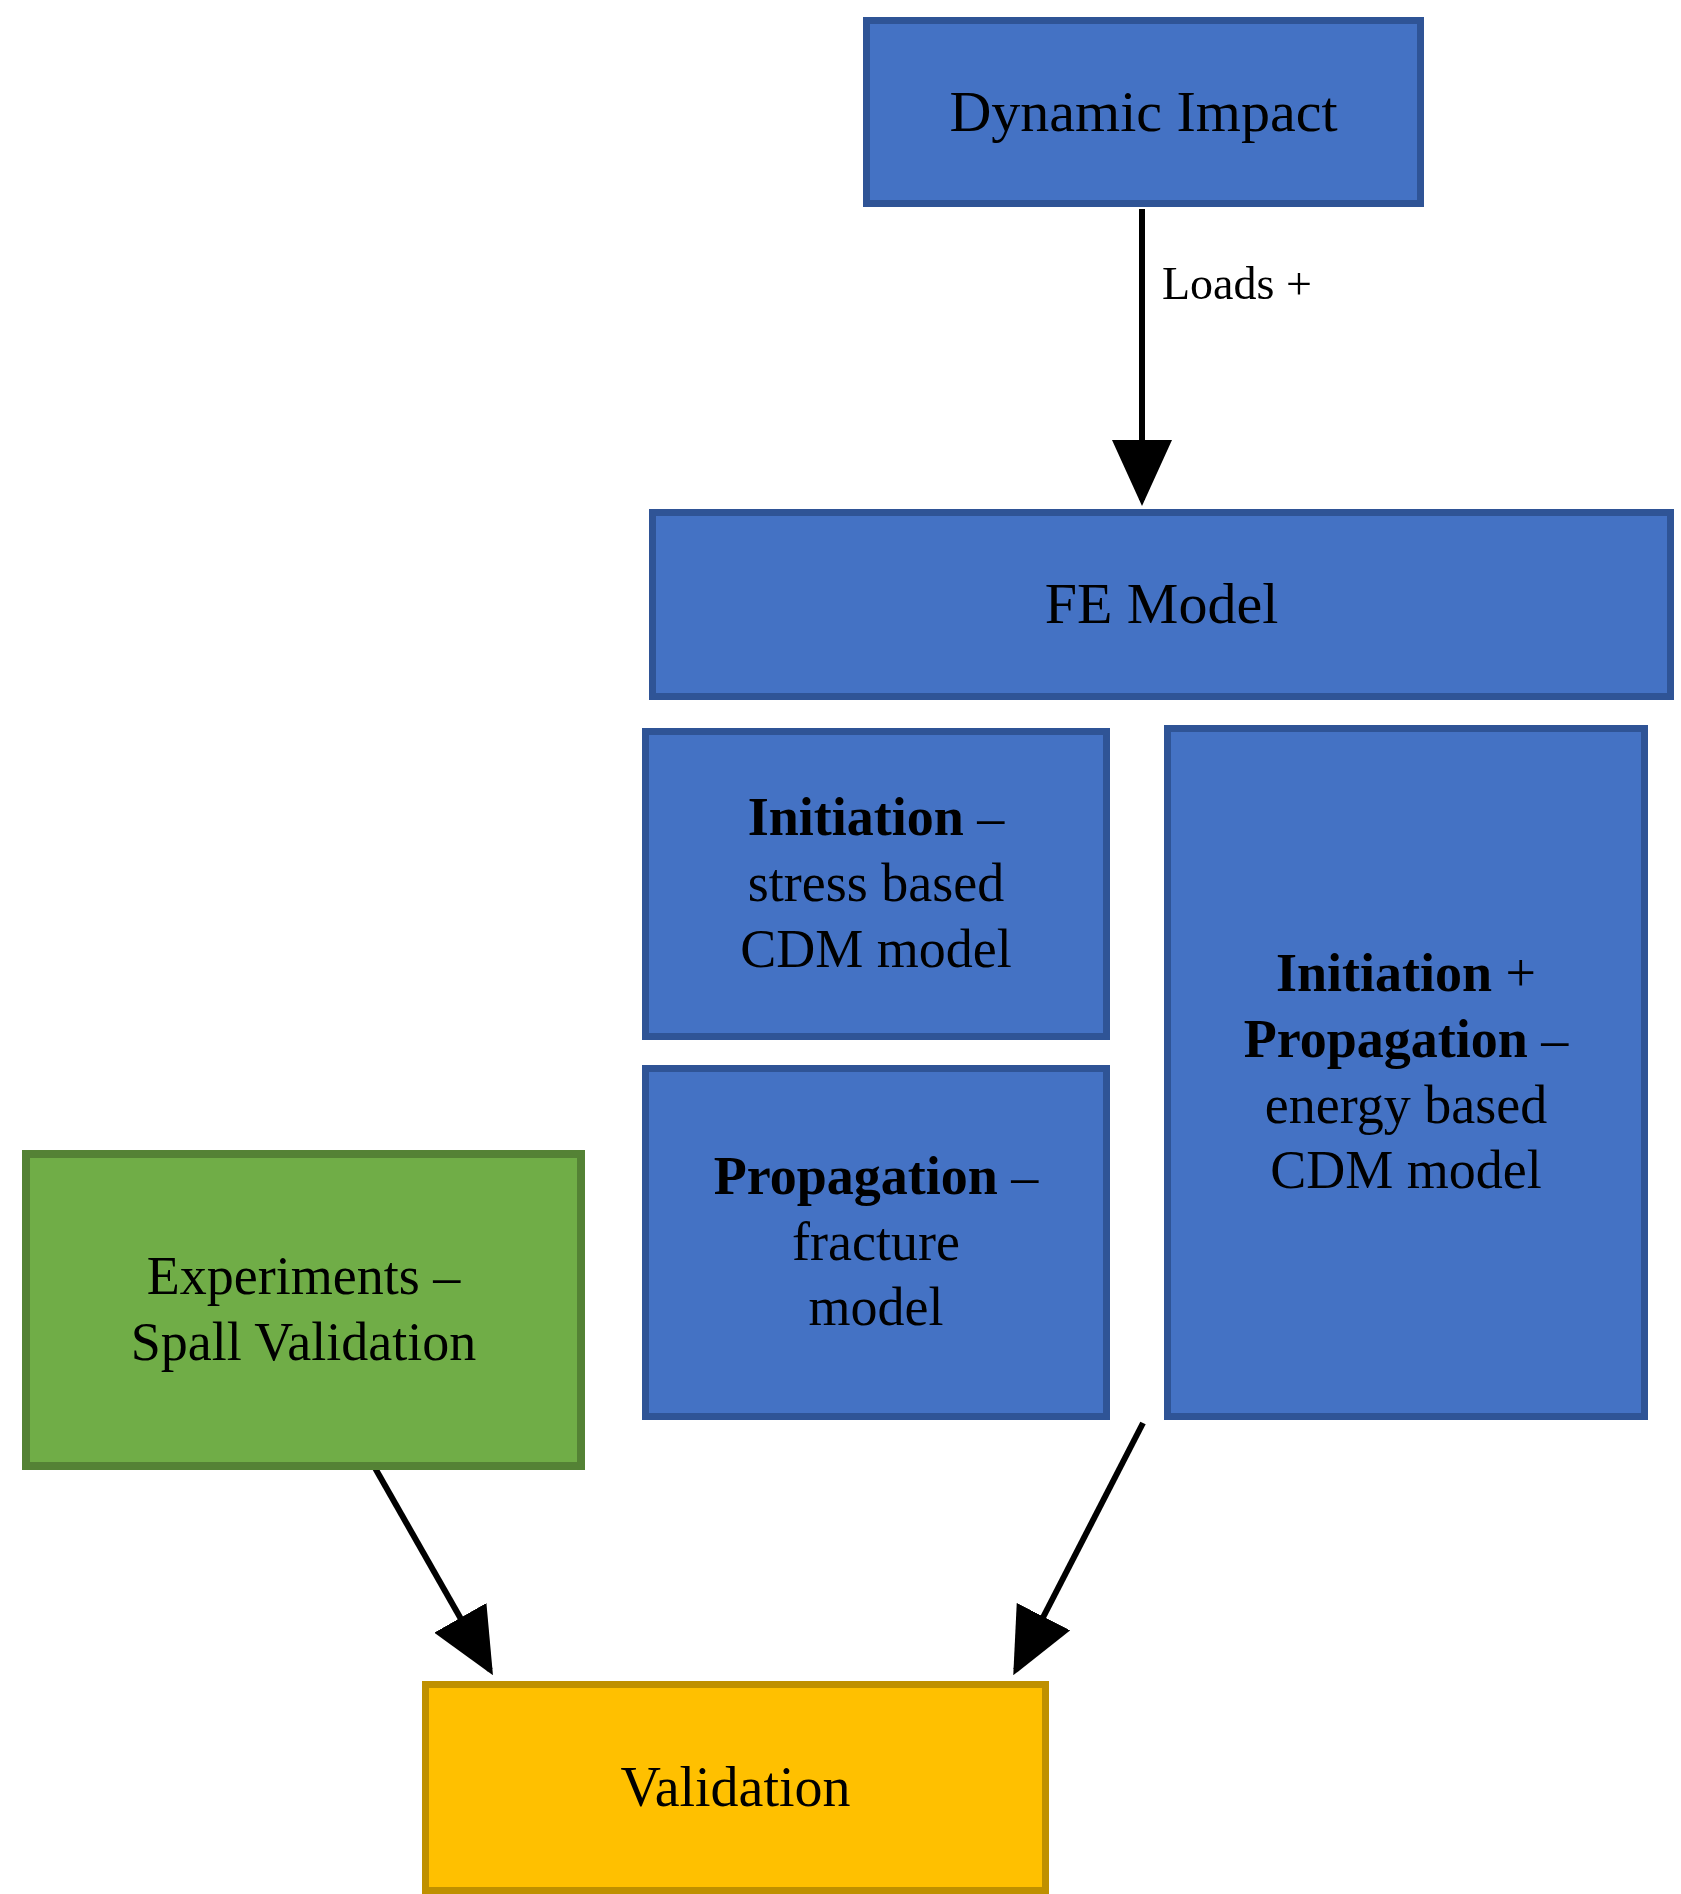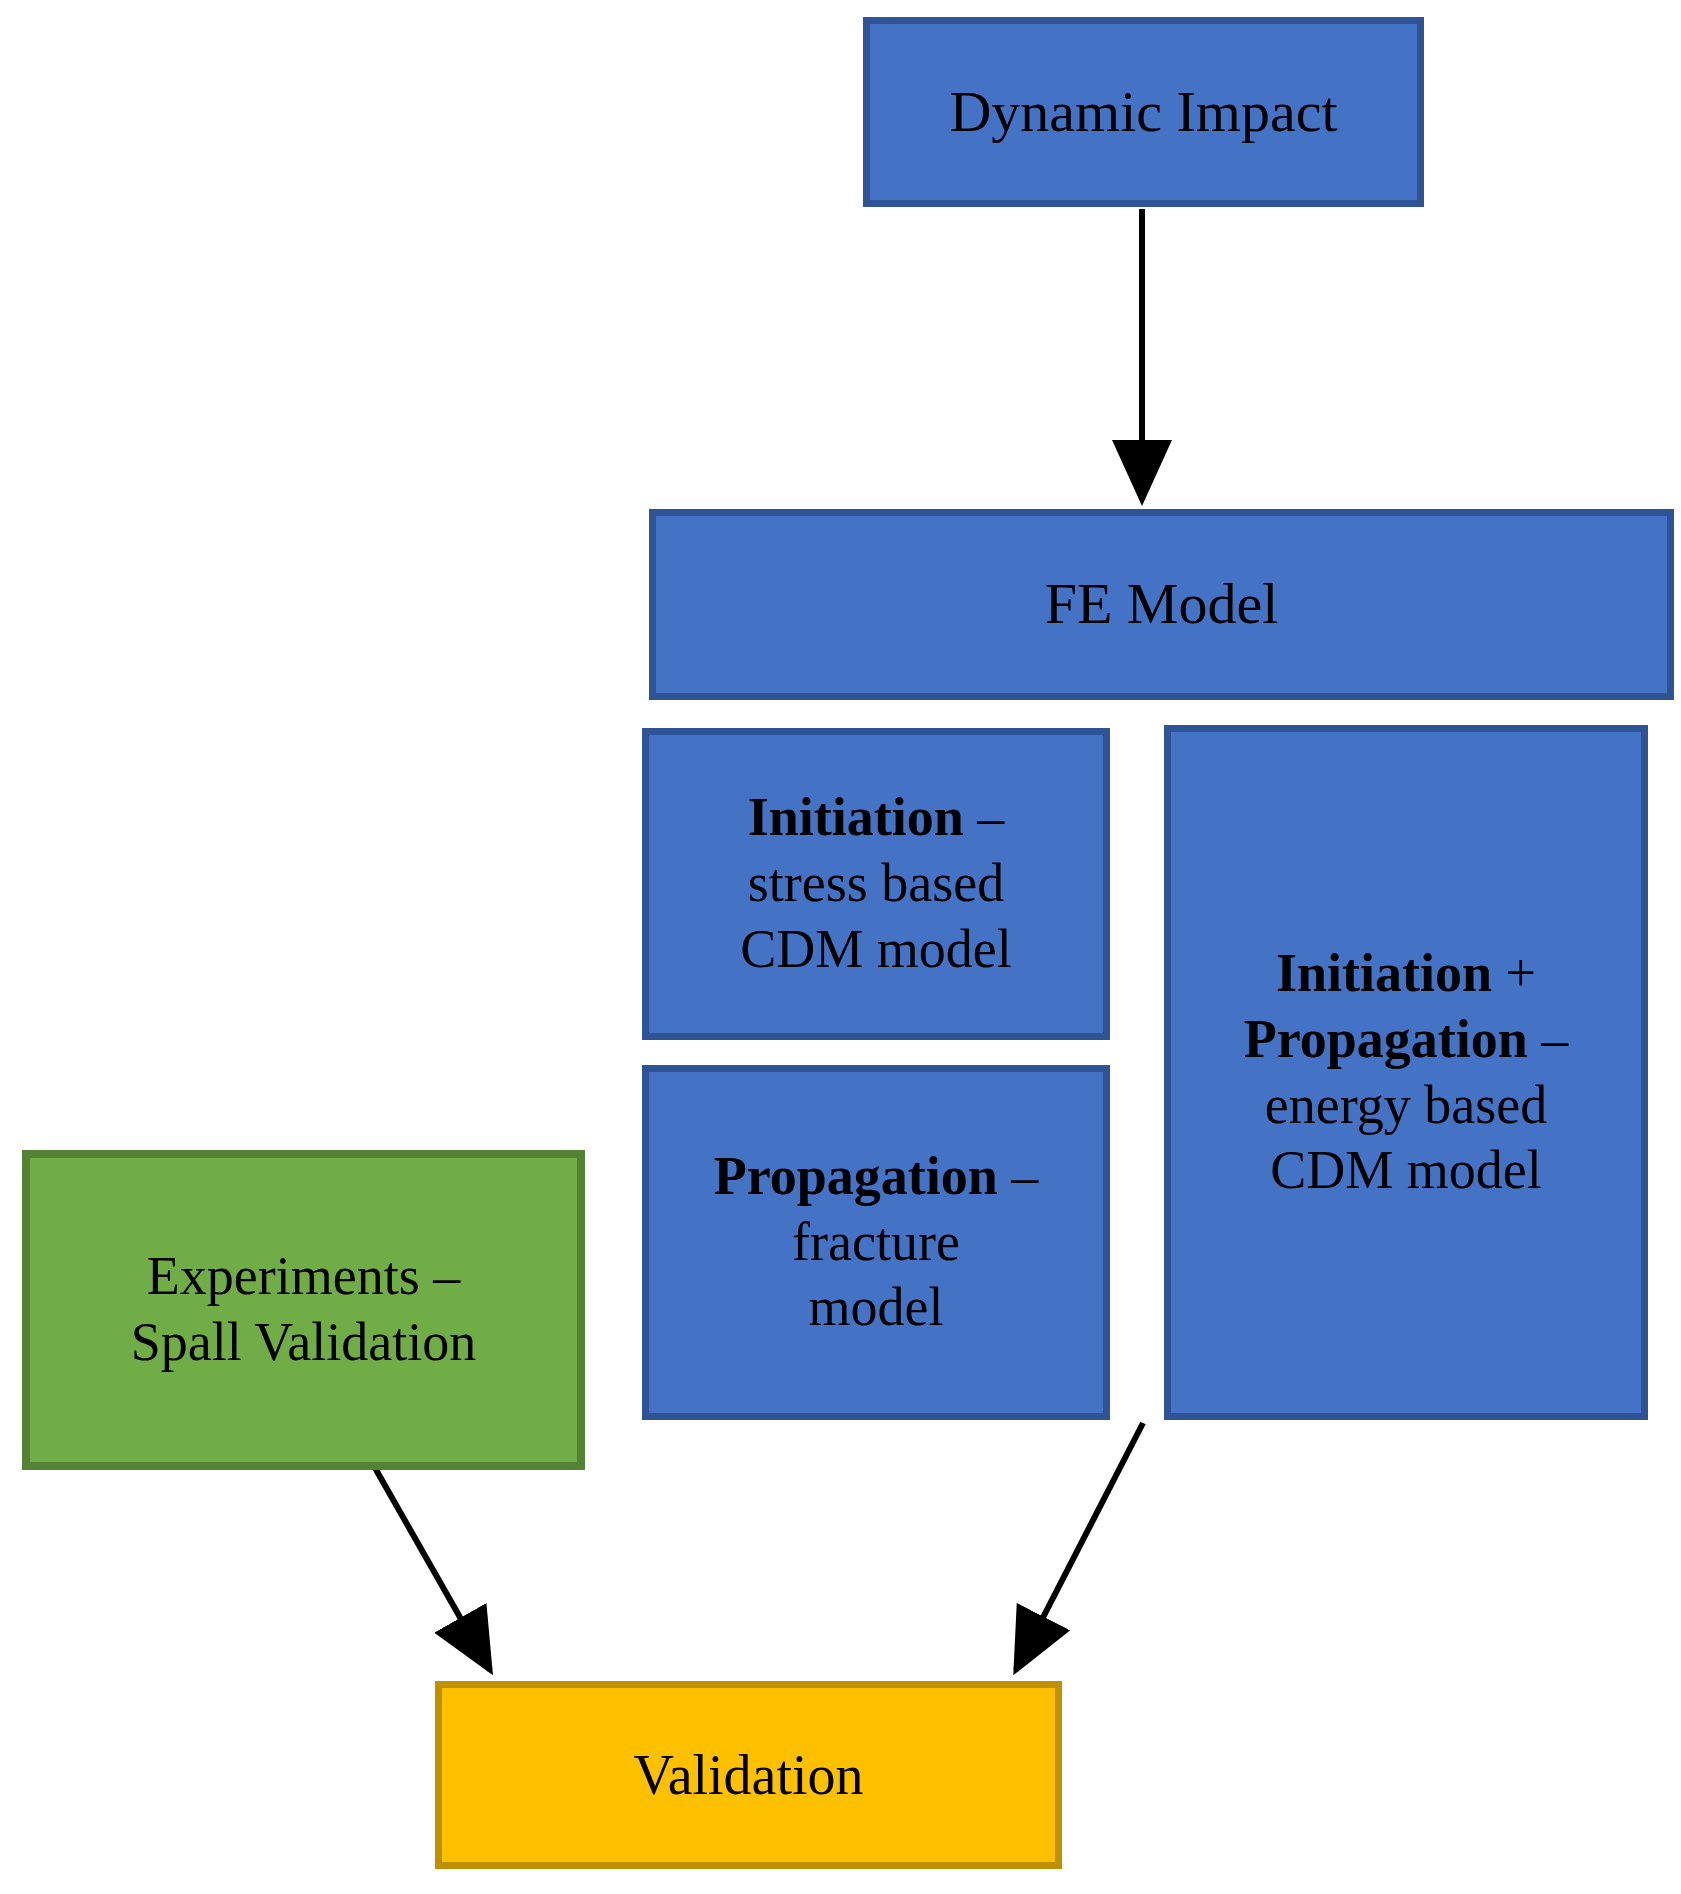--- a/index.html
+++ b/index.html
@@ -39,21 +39,21 @@
     border: 7px solid #BF9000;
   }
   .b { font-weight: bold; }
 
   #dynamic-model   { left: 863px;  top: 17px;   width: 561px;  height: 190px; font-size: 58px; }
   #fe-model        { left: 633px;  top: 509px;  width: 1025px; height: 191px; font-size: 58px; margin-left: 16px; }
   #initiation-box  { left: 642px;  top: 728px;  width: 468px;  height: 312px; font-size: 54px; }
   #propagation-box { left: 642px;  top: 1065px; width: 468px;  height: 355px; font-size: 54px; }
   #init-prop-box   { left: 1164px; top: 725px;  width: 484px;  height: 695px; font-size: 54px; }
   #experiments-box { left: 22px;   top: 1150px; width: 563px;  height: 320px; font-size: 54px; }
-  #validation-box  { left: 435px;  top: 1681px; width: 627px;  height: 188px; font-size: 56px; }
+  #validation-box  { left: 422px;  top: 1681px; width: 627px;  height: 213px; font-size: 56px; }
 
   #edge-label {
     position: absolute;
     left: 1162px;
     top: 252px;
     font-size: 46px;
     line-height: 1.4;
     text-align: left;
     white-space: nowrap;
   }
@@ -84,20 +84,21 @@
     <line x1="1142" y1="209" x2="1142" y2="500" marker-end="url(#ah)" style="stroke: rgb(0, 0, 0);"></line>
     <line x1="350" y1="1424" x2="490" y2="1670" marker-end="url(#ah)" style="stroke: rgb(0, 0, 0);"></line>
     <line x1="1143" y1="1423" x2="1016" y2="1670" marker-end="url(#ah)" style="stroke: rgb(0, 0, 0);"></line>
   </svg>
 
   <div class="node blue" id="dynamic-model" style="background-color: rgb(68, 114, 196);">
     <div>Dynamic Impact</div>
   </div>
 
   <div id="edge-label">
+    <div>Loads +</div>
   </div>
 
   <div class="node blue" id="fe-model" style="background-color: rgb(68, 114, 196);">
     <div>FE Model</div>
   </div>
 
   <div class="node blue" id="initiation-box" style="background-color: rgb(68, 114, 196);">
     <div><span class="b">Initiation</span><span> –</span></div>
     <div>stress based</div>
     <div>CDM model</div>

